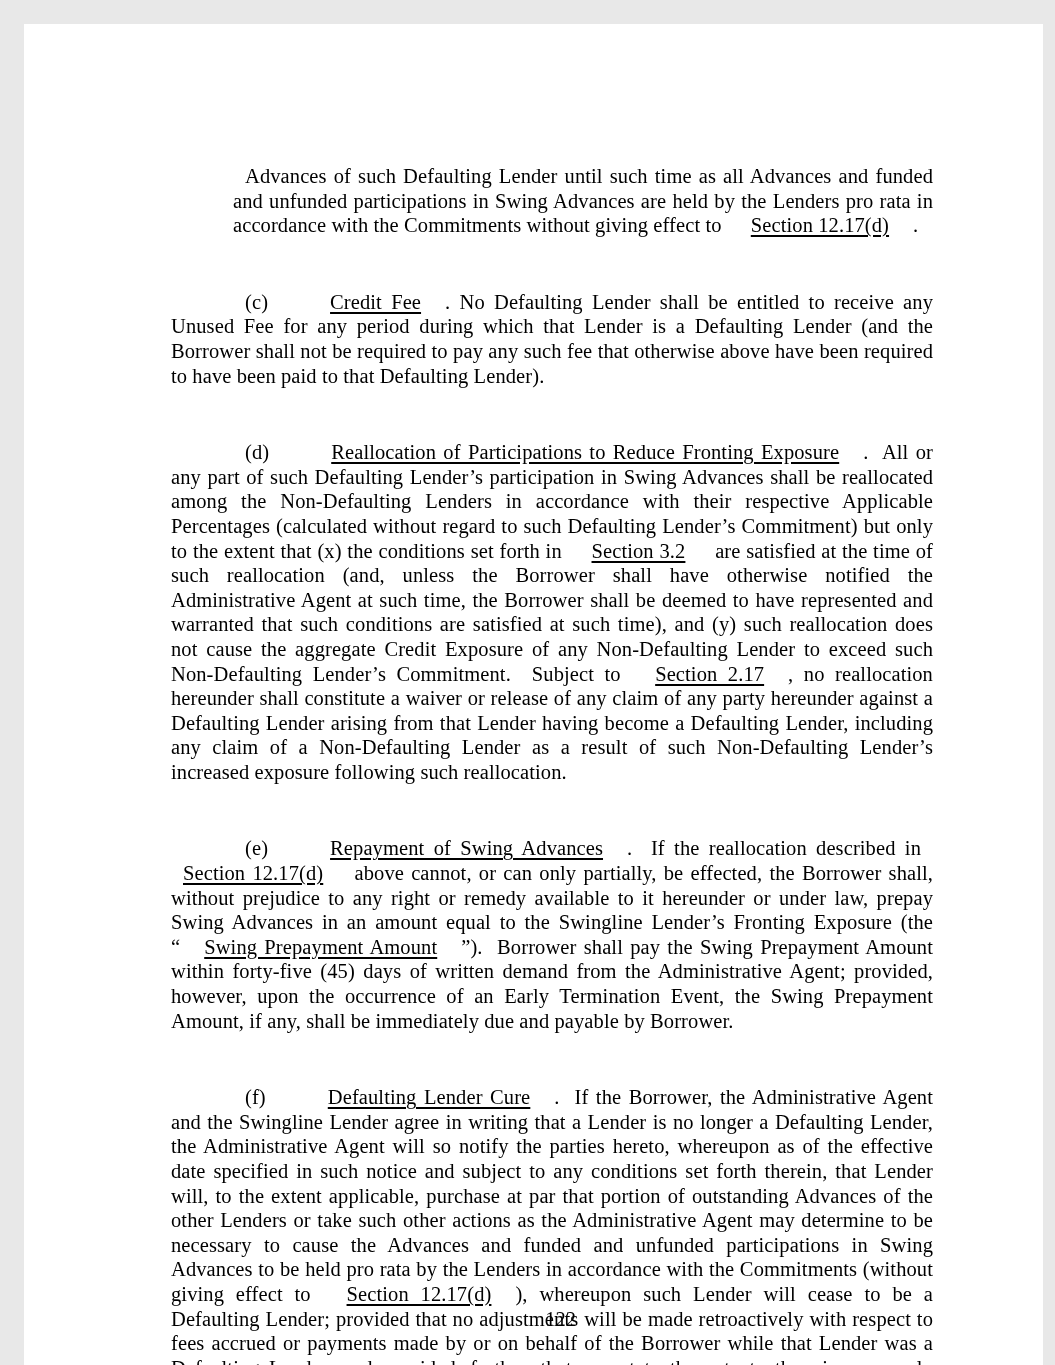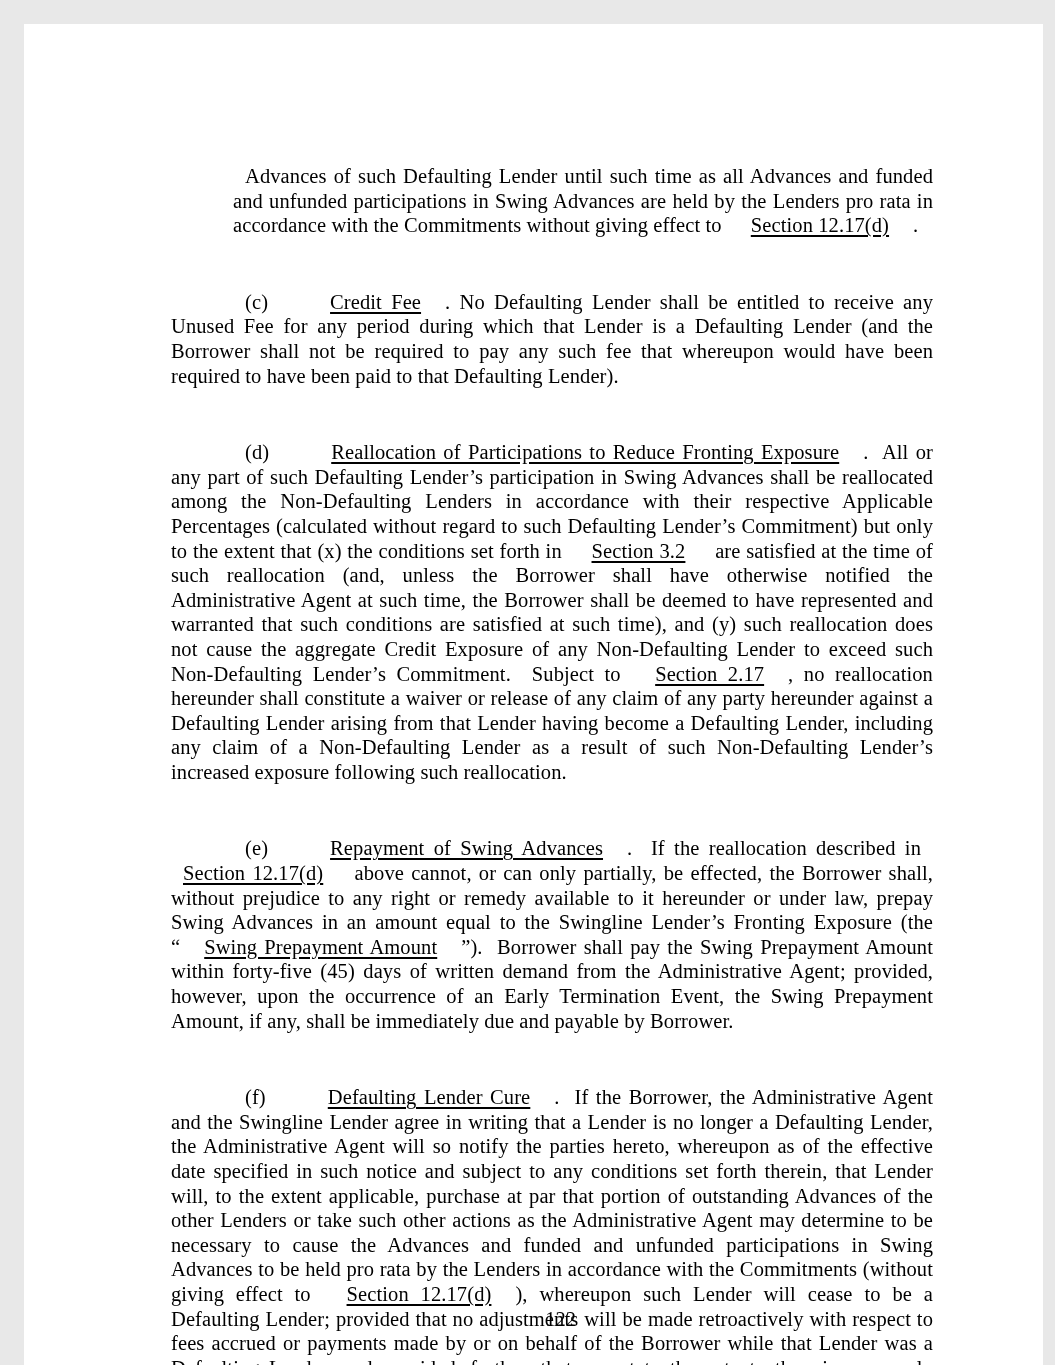--- a/index.html
+++ b/index.html
@@ -53,19 +53,19 @@
     font-size: 20.5px;
     margin-left: 9px;
   }
 </style>
 </head>
 <body>
 
 <div class="page">
   <div class="content">
       <p class="para block"><span>Advances of such Defaulting Lender until such time as all Advances and funded and unfunded participations in Swing Advances are held by the Lenders pro rata in accordance with the Commitments without giving effect to </span><span class="u">Section 12.17(d)</span><span>.</span></p>
-      <p class="para lettered"><span>(c)</span><span class="tab"></span><span class="u">Credit Fee</span><span>. No Defaulting Lender shall be entitled to receive any Unused Fee for any period during which that Lender is a Defaulting Lender (and the Borrower shall not be required to pay any such fee that whereupon would have been required to have been paid to that Defaulting Lender).</span></p>
+      <p class="para lettered"><span>(c)</span><span class="tab"></span><span class="u">Credit Fee</span><span>. No Defaulting Lender shall be entitled to receive any Unused Fee for any period during which that Lender is a Defaulting Lender (and the Borrower shall not be required to pay any such fee that otherwise above have been required to have been paid to that Defaulting Lender).</span></p>
       <p class="para lettered"><span>(d)</span><span class="tab"></span><span class="u">Reallocation of Participations to Reduce Fronting Exposure</span><span>.&nbsp; All or any part of such Defaulting Lender’s participation in Swing Advances shall be reallocated among the Non-Defaulting Lenders in accordance with their respective Applicable Percentages (calculated without regard to such Defaulting Lender’s Commitment) but only to the extent that (x) the conditions set forth in </span><span class="u">Section 3.2</span><span> are satisfied at the time of such reallocation (and, unless the Borrower shall have otherwise notified the Administrative Agent at such time, the Borrower shall be deemed to have represented and warranted that such conditions are satisfied at such time), and (y) such reallocation does not cause the aggregate Credit Exposure of any Non-Defaulting Lender to exceed such Non-Defaulting Lender’s Commitment.&nbsp; Subject to </span><span class="u">Section 2.17</span><span>, no reallocation hereunder shall constitute a waiver or release of any claim of any party hereunder against a Defaulting Lender arising from that Lender having become a Defaulting Lender, including any claim of a Non-Defaulting Lender as a result of such Non-Defaulting Lender’s increased exposure following such reallocation.</span></p>
       <p class="para lettered"><span>(e)</span><span class="tab"></span><span class="u">Repayment of Swing Advances</span><span>.&nbsp; If the reallocation described in </span><span class="u">Section 12.17(d)</span><span> above cannot, or can only partially, be effected, the Borrower shall, without prejudice to any right or remedy available to it hereunder or under law, prepay Swing Advances in an amount equal to the Swingline Lender’s Fronting Exposure (the “</span><span class="u">Swing Prepayment Amount</span><span>”).&nbsp; Borrower shall pay the Swing Prepayment Amount within forty-five (45) days of written demand from the Administrative Agent; provided, however, upon the occurrence of an Early Termination Event, the Swing Prepayment Amount, if any, shall be immediately due and payable by Borrower.</span></p>
       <p class="para lettered"><span>(f)</span><span class="tab"></span><span class="u">Defaulting Lender Cure</span><span>.&nbsp; If the Borrower, the Administrative Agent and the Swingline Lender agree in writing that a Lender is no longer a Defaulting Lender, the Administrative Agent will so notify the parties hereto, whereupon as of the effective date specified in such notice and subject to any conditions set forth therein, that Lender will, to the extent applicable, purchase at par that portion of outstanding Advances of the other Lenders or take such other actions as the Administrative Agent may determine to be necessary to cause the Advances and funded and unfunded participations in Swing Advances to be held pro rata by the Lenders in accordance with the Commitments (without giving effect to </span><span class="u">Section 12.17(d)</span><span>), whereupon such Lender will cease to be a Defaulting Lender; provided that no adjustments will be made retroactively with respect to fees accrued or payments made by or on behalf of the Borrower while that Lender was a Defaulting Lender; and provided, further, that except to the extent otherwise expressly agreed by the affected parties, no change hereunder from Defaulting Lender to Lender will constitute a waiver or release of any claim of any party hereunder arising from that Lender’s having been a Defaulting Lender.</span></p>
     </div>
   <div class="page-number">122</div>
 </div>
 
 </body></html>

